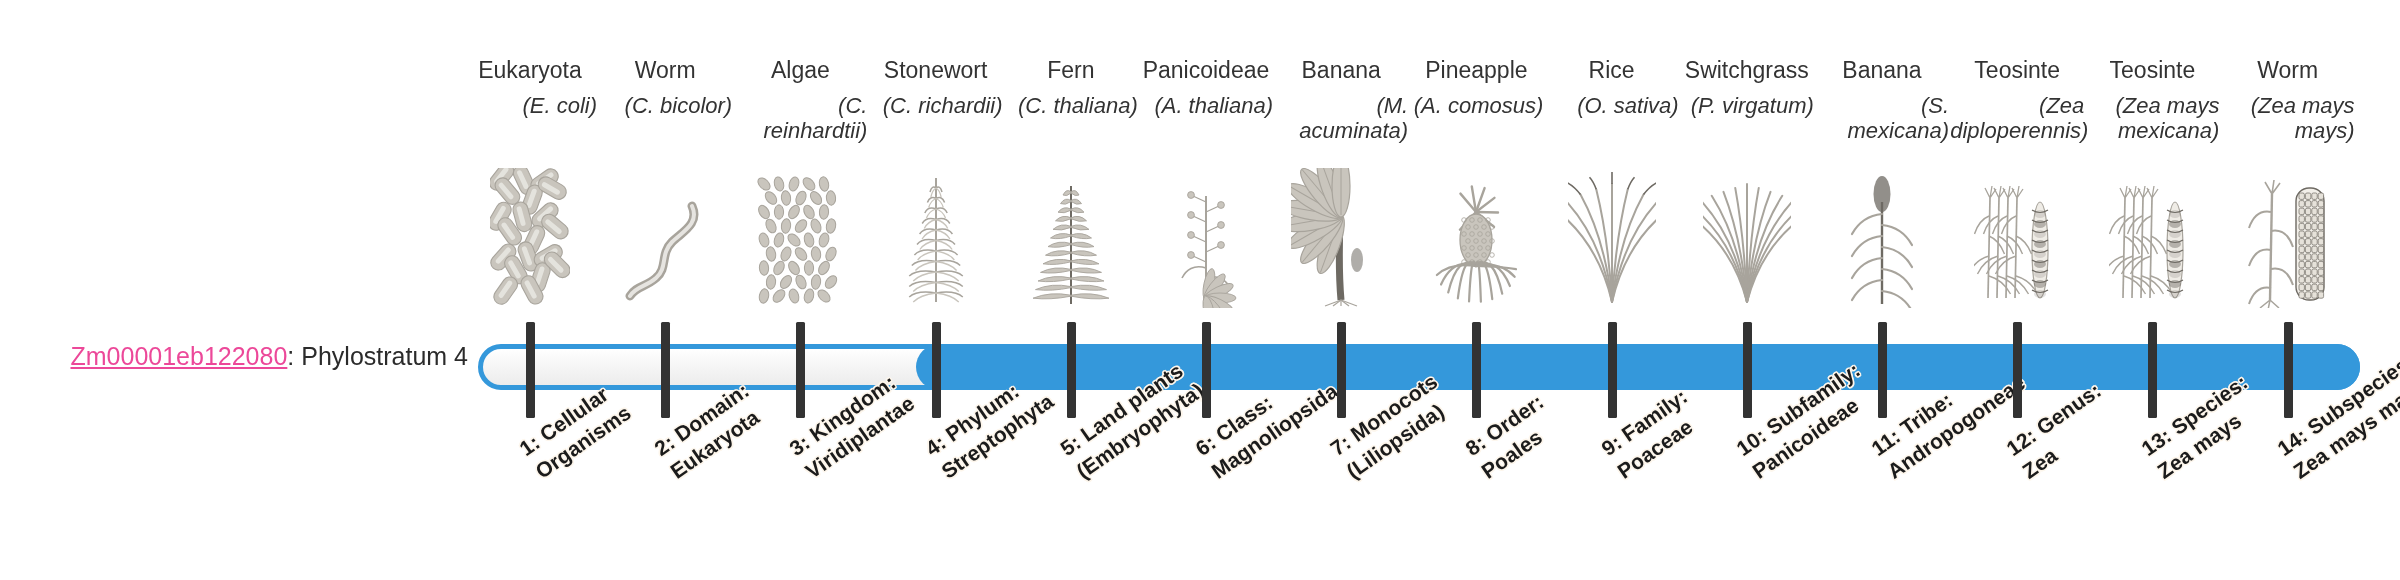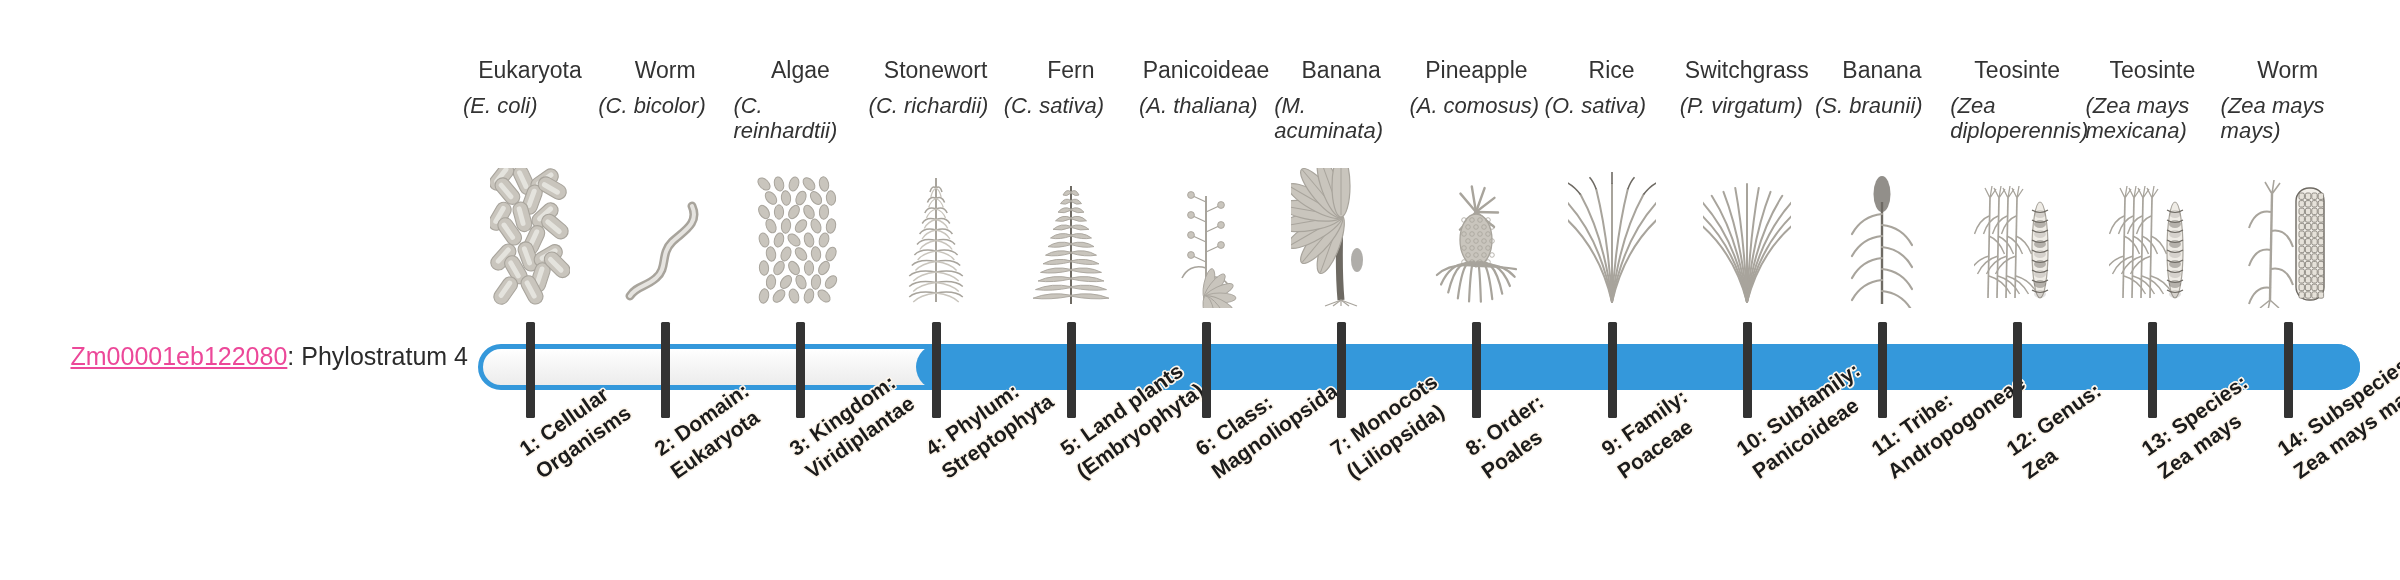--- a/index.html
+++ b/index.html
@@ -55,21 +55,21 @@
     text-align: center;
     font-size: 23px;
     color: #333333;
     line-height: 1.1;
   }
   .sci-name {
     position: absolute;
     top: 94px;
     left: 0;
     width: 134px;
-    text-align: left;
+    text-align: right;
     font-size: 22px;
     font-style: italic;
     color: #333333;
     line-height: 1.13;
   }
 
   
   .organism {
     position: absolute;
     top: 168px;
@@ -353,21 +353,21 @@
             <path d="M40 110.5 Q 56.08 112.5 62.78 119.5" fill="none" stroke="#c9c5bd" stroke-width="1.3"></path>
             <path d="M40 121 Q 21.240000000000002 118 13.2 125" fill="none" stroke="#a8a49c" stroke-width="1.5"></path>
             <path d="M40 121 Q 23.92 123 17.22 130" fill="none" stroke="#c9c5bd" stroke-width="1.3"></path>
             <path d="M40 121 Q 58.76 118 66.8 125" fill="none" stroke="#a8a49c" stroke-width="1.5"></path>
             <path d="M40 121 Q 56.08 123 62.78 130" fill="none" stroke="#c9c5bd" stroke-width="1.3"></path>
           </svg>
         </div>
     </div>
       <div class="col" style="left:1070.8px">
       <div class="common-name">Fern</div>
-      <div class="sci-name">(C. sativa)</div>
+      <div class="sci-name">(C. thaliana)</div>
       <div class="organism">
           <svg width="88" height="136" viewBox="0 0 88 136">
             <path d="M44 132 C 44 100, 44 60, 44 14" fill="none" stroke="#6e6a63" stroke-width="2"></path>
             <path d="M44 20 Q 39.6 16 36 23
                         Q 39.6 25 44 21 Z" fill="#c9c5bd" stroke="#a8a49c" stroke-width="0.9"></path>
             <path d="M44 20 Q 48.4 16 52 23
                         Q 48.4 25 44 21 Z" fill="#c9c5bd" stroke="#a8a49c" stroke-width="0.9"></path>
             <path d="M44 28.6 Q 38.225 24.6 33.5 31.6
                         Q 38.225 33.6 44 29.6 Z" fill="#c9c5bd" stroke="#a8a49c" stroke-width="0.9"></path>
             <path d="M44 28.6 Q 49.775 24.6 54.5 31.6
@@ -608,21 +608,21 @@
             <path d="M44 134 Q 49.6 70 67.52 23.84" fill="none" stroke="#a8a49c" stroke-width="2" stroke-linecap="round"></path>
             <path d="M44 134 Q 52.4 70 79.28 27.759999999999998" fill="none" stroke="#a8a49c" stroke-width="2" stroke-linecap="round"></path>
             <path d="M44 134 Q 55.2 70 91.03999999999999 31.68" fill="none" stroke="#a8a49c" stroke-width="2" stroke-linecap="round"></path>
             <path d="M44 134 Q 58 70 102.80000000000001 35.599999999999994" fill="none" stroke="#a8a49c" stroke-width="2" stroke-linecap="round"></path>
             <path d="M44 134 Q 60.8 70 114.55999999999999 39.519999999999996" fill="none" stroke="#a8a49c" stroke-width="2" stroke-linecap="round"></path>
           </svg>
         </div>
     </div>
       <div class="col" style="left:1882px">
       <div class="common-name">Banana</div>
-      <div class="sci-name">(S. braunii)</div>
+      <div class="sci-name">(S. mexicana)</div>
       <div class="organism">
           <svg width="88" height="140" viewBox="0 0 88 140">
             <line x1="44" y1="136" x2="44" y2="34" stroke="#6e6a63" stroke-width="2.4"></line>
             <ellipse cx="44" cy="26" rx="8.5" ry="18" fill="#6e6a63" opacity="0.75"></ellipse>
             <path d="M44 46 Q 24 48 14 66" fill="none" stroke="#a8a49c" stroke-width="2.2" stroke-linecap="round"></path>
             <path d="M44 57 Q 64 59 74 77" fill="none" stroke="#a8a49c" stroke-width="2.2" stroke-linecap="round"></path>
             <path d="M44 68 Q 24 70 14 88" fill="none" stroke="#a8a49c" stroke-width="2.2" stroke-linecap="round"></path>
             <path d="M44 79 Q 64 81 74 99" fill="none" stroke="#a8a49c" stroke-width="2.2" stroke-linecap="round"></path>
             <path d="M44 90 Q 24 92 14 110" fill="none" stroke="#a8a49c" stroke-width="2.2" stroke-linecap="round"></path>
             <path d="M44 101 Q 64 103 74 121" fill="none" stroke="#a8a49c" stroke-width="2.2" stroke-linecap="round"></path>

